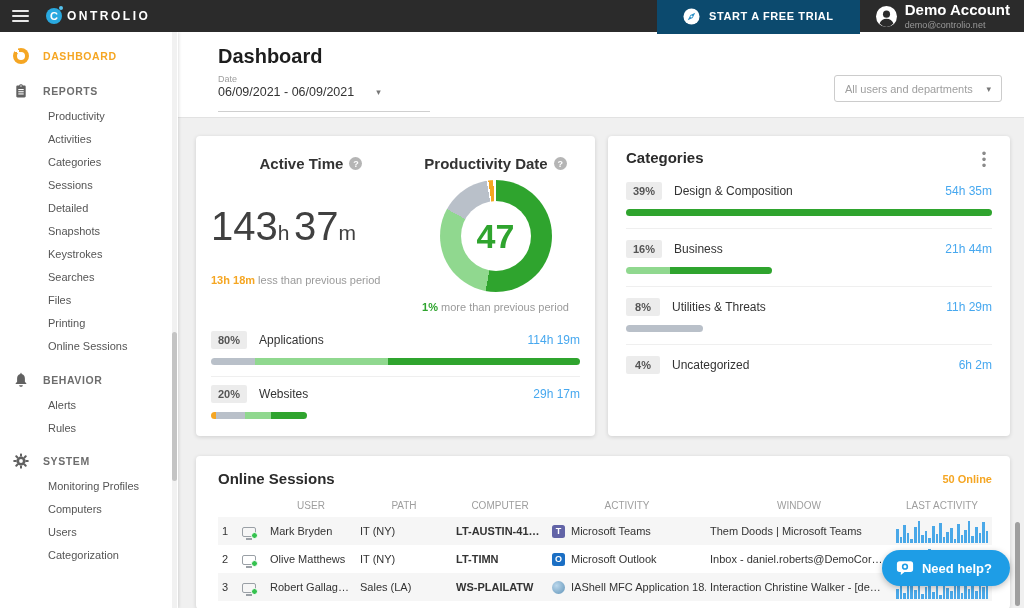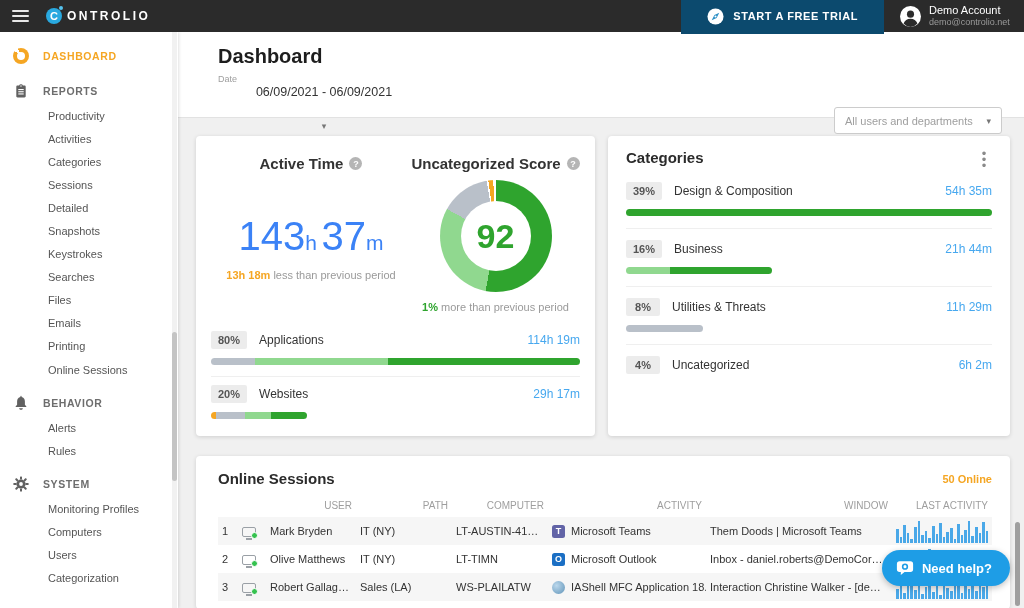--- a/index.html
+++ b/index.html
@@ -17,21 +17,21 @@
   .logo-mark { position:relative; width:16px; height:16px; border-radius:50%; background:#29a9e0;
     color:#fff; font-size:11px; font-weight:bold; display:flex; align-items:center; justify-content:center; }
   .logo-mark::after { content:""; position:absolute; top:-2px; right:-1px; width:4px; height:4px;
     border-radius:50%; background:#55c3ef; }
   .logo-text { color:#fff; font-size:12px; font-weight:bold; letter-spacing:2.5px; }
   .trial-btn { margin-left:auto; height:32px; border:none; background:#0c4a6e; color:#fff;
     display:flex; align-items:center; gap:9px; padding:18px 26px; font-size:11px; font-weight:bold;
     letter-spacing:.6px; cursor:pointer; font-family:inherit; }
   .account { display:flex; align-items:center; gap:8px; padding:0 14px 0 16px; min-width:140px; cursor:pointer; }
   .account-texts { display:flex; flex-direction:column; line-height:1.25; }
-  .account-name { color:#fff; font-size:11px; font-weight:normal; }
+  .account-name { color:#fff; font-size:15px; font-weight:bold; }
   .account-email { color:#9a9a9a; font-size:9px; }
 
   
   .sidebar { position:absolute; top:32px; left:0; bottom:0; width:178px; background:#fff;
     box-shadow:1px 0 3px rgba(0,0,0,.12); z-index:20; padding-top:11px; }
   .side-item { display:flex; align-items:center; gap:14px; padding:5px 10px 5px 13px; cursor:pointer; }
   .side-item .lbl { font-size:10.5px; letter-spacing:.6px; color:#6d6d6d; font-weight:bold; }
   .side-item.active .lbl { color:#f5a623; }
   .c-ring { position:relative; width:16px; height:16px; border-radius:50%; flex:0 0 16px;
     background:conic-gradient(from 50deg,#f5a623 0 72%, rgba(0,0,0,0) 72% 80%, #f5a623 80% 100%); }
@@ -41,44 +41,44 @@
   .side-scroll { position:absolute; top:0; right:1px; bottom:0; width:5px; background:#f1f1f1; }
   .side-scroll .thumb { position:absolute; top:52%; height:26%; width:5px; background:#c4c4c4; border-radius:3px; }
 
   
   .main { position:absolute; top:32px; left:178px; right:0; bottom:0; background:#f0f0f0; }
   .main-header { background:#fff; padding:13px 22px 0 40px; border-bottom:1px solid #e2e2e2; height:86px; }
   .page-title { font-size:20px; color:#1d1d1d; font-weight:bold; }
   .filter-row { display:flex; justify-content:space-between; align-items:flex-end; margin-top:6px; }
   .datepicker { width:212px; border-bottom:1px solid #cfcfcf; padding-bottom:12px; cursor:pointer; }
   .date-label { font-size:9px; color:#9e9e9e; margin-bottom:1px; }
-  .date-value { font-size:12.5px; color:#333; display:flex; align-items:center; gap:22px;flex-direction:column; }
+  .date-value { font-size:12.5px; color:#333; display:flex; align-items:center; gap:22px; }
   .caret { font-size:9px; color:#777; }
   .user-select { width:168px; height:27px; border:1px solid #ccc; border-radius:3px; background:#fff;
     display:flex; align-items:center; justify-content:space-between; padding:0 10px; cursor:pointer;
     margin-bottom:10px; }
   .user-select span:first-child { font-size:11px; color:#9e9e9e; }
 
   .content { padding:18px 14px 0 18px; }
   .card { background:#fff; border-radius:4px; box-shadow:0 1px 4px rgba(0,0,0,.14); overflow:hidden; }
   .cards-row { display:flex; gap:13px; }
   .card-active { width:399px; height:300px; padding:13px 15px; }
   .card-categories { width:402px; height:300px; padding:13px 18px 0 18px; }
   .card-sessions { margin-top:20px; width:814px; height:153px; padding:14px 18px 0 22px; }
 
   
   .at-grid { display:grid; grid-template-columns:1fr 1fr; }
   .metric-title { display:flex; align-items:center; justify-content:center; gap:6px;
     font-size:15px; font-weight:bold; color:#333; margin-top:6px; }
   .help-dot { width:13px; height:13px; border-radius:50%; background:#b5b5b5; color:#fff;
     font-size:9px; font-weight:bold; display:flex; align-items:center; justify-content:center; cursor:pointer; }
-  .big-time { text-align:center; margin-top:42px; color:#3b82f6; }
+  .big-time { text-align:left; margin-top:32px; color:#404040; }
   .big-time .n { font-size:40px; }
   .big-time .u { font-size:21px; }
-  .at-sub { text-align:center; font-size:11px; color:#9a9a9a; margin-top:8px; width:200px;
+  .at-sub { font-size:11px; color:#9a9a9a; margin-top:23px; width:200px;
     margin-left:auto; margin-right:auto; line-height:1.5; }
   .at-sub .hl { color:#f5a623; font-weight:bold; }
   .donut-wrap { display:flex; flex-direction:column; align-items:center; margin-top:8px; }
   .donut { position:relative; width:112px; height:112px; border-radius:50%; }
   .donut::after { content:""; position:absolute; inset:21px; background:#fff; border-radius:50%; }
   .donut .score { position:absolute; inset:0; display:flex; align-items:center; justify-content:center;
     font-size:34px; font-weight:bold; color:#2fa42e; z-index:2; }
   .prod-sub { font-size:11px; color:#9a9a9a; margin-top:9px; text-align:center; }
   .prod-sub .hl { color:#2fa42e; font-weight:bold; }
 
@@ -98,30 +98,30 @@
   .card-title { font-size:15px; font-weight:bold; color:#2b2b2b; }
   .kebab { color:#8a8a8a; font-size:13px; letter-spacing:0; line-height:.45; text-align:center;
     width:16px; cursor:pointer; padding-top:2px; }
   .cat-rows .u-row { padding:11px 0 12px 0; }
   .cat-rows .u-row:first-child { margin-top:2px; border-top:none; }
 
   
   .os-head { display:flex; justify-content:space-between; align-items:center; }
   .os-badge { color:#f5a623; font-size:11px; font-weight:bold; }
   table.sessions { width:100%; border-collapse:collapse; margin-top:8px; table-layout:fixed; }
-  table.sessions th { font-size:10px; color:#9e9e9e; font-weight:normal; text-align:right;
+  table.sessions th { font-size:10px; color:#9e9e9e; font-weight:normal; text-align:center;
     padding:5px 4px 6px 4px; white-space:nowrap; }
   table.sessions td { font-size:11px; color:#333; padding:2px 4px; height:27px;
     white-space:nowrap; overflow:hidden; text-overflow:ellipsis; }
   table.sessions tr.zebra { background:#f6f6f6; }
   th.c-num,td.c-num { width:20px; color:#555; }
   th.c-ic, td.c-ic  { width:28px; }
   th.c-user,td.c-user { width:90px; }
   th.c-path,td.c-path { width:96px; }
-  th.c-comp,td.c-comp { width:96px; }
+  th.c-comp,td.c-comp { width:96px;font-weight:bold; }
   th.c-act, td.c-act  { width:158px; }
   th.c-win, td.c-win  { width:186px; }
   .monitor { position:relative; display:inline-block; width:14px; height:10px;
     border:1.4px solid #9aa0a6; border-radius:2px; vertical-align:middle; }
   .monitor::before { content:""; position:absolute; left:3px; right:3px; bottom:-3.5px; height:1.6px; background:#9aa0a6; }
   .monitor::after { content:""; position:absolute; right:-3px; bottom:-3px; width:5.5px; height:5.5px;
     border-radius:50%; background:#35c24f; border:1px solid #fff; }
   .act-cell { display:flex; align-items:center; gap:6px; }
   .app-ic { width:13px; height:13px; border-radius:2.5px; color:#fff; font-size:9px; font-weight:bold;
     display:inline-flex; align-items:center; justify-content:center; flex:0 0 13px; }
@@ -195,21 +195,20 @@
           </div>
           <div class="side-sub">Productivity</div>
           <div class="side-sub">Activities</div>
           <div class="side-sub">Categories</div>
           <div class="side-sub">Sessions</div>
           <div class="side-sub">Detailed</div>
           <div class="side-sub">Snapshots</div>
           <div class="side-sub">Keystrokes</div>
           <div class="side-sub">Searches</div>
           <div class="side-sub">Files</div>
-          <div class="side-sub">Emails</div>
           <div class="side-sub">Printing</div>
           <div class="side-sub">Online Sessions</div>
         </div>
         <div class="side-section">
           <div class="side-item">
             <span style="width:16px;display:flex">
               <svg width="16" height="16" viewBox="0 0 16 16" fill="#616161">
                 <path d="M8 14.8c.9 0 1.7-.7 1.9-1.6H6.1c.2.9 1 1.6 1.9 1.6Zm5.2-3.6-1.3-1.5V6.4C11.9 4 10.6 2.3 8.6 2v-.6a.6.6 0 1 0-1.2 0V2C5.4 2.3 4.1 4 4.1 6.4v3.3l-1.3 1.5a.5.5 0 0 0 .4.9h9.6a.5.5 0 0 0 .4-.9Z"></path>
               </svg>
             </span>
@@ -280,26 +279,26 @@
               <div class="big-time">
                 <span class="n">143</span><span class="u">h</span>
                 <span class="n">37</span><span class="u">m</span>
               </div>
               <div class="at-sub">
                 <span class="hl">13h 18m</span><span> less than previous period</span>
               </div>
             </div>
             <div>
               <div class="metric-title">
-                <span>Uncategorized Score</span>
+                <span>Productivity Date</span>
                 <span class="help-dot">?</span>
               </div>
               <div class="donut-wrap">
                 <div class="donut" id="prod-donut" style="background: conic-gradient(rgb(47, 164, 46) 0%, rgb(47, 164, 46) 53%, rgb(144, 216, 143) 53%, rgb(144, 216, 143) 83%, rgb(185, 192, 201) 83%, rgb(185, 192, 201) 97.3%, rgb(255, 255, 255) 97.3%, rgb(255, 255, 255) 97.8%, rgb(245, 166, 35) 97.8%, rgb(245, 166, 35) 99.2%, rgb(255, 255, 255) 99.2%, rgb(255, 255, 255) 100%);">
-                  <span class="score">92</span>
+                  <span class="score">47</span>
                 </div>
                 <div class="prod-sub">
                   <span class="hl">1%</span><span> more than previous period</span>
                 </div>
               </div>
             </div>
           </div>
           <div class="usage-rows" id="usage-rows">
               <div class="u-row">
                 <div class="u-head">

